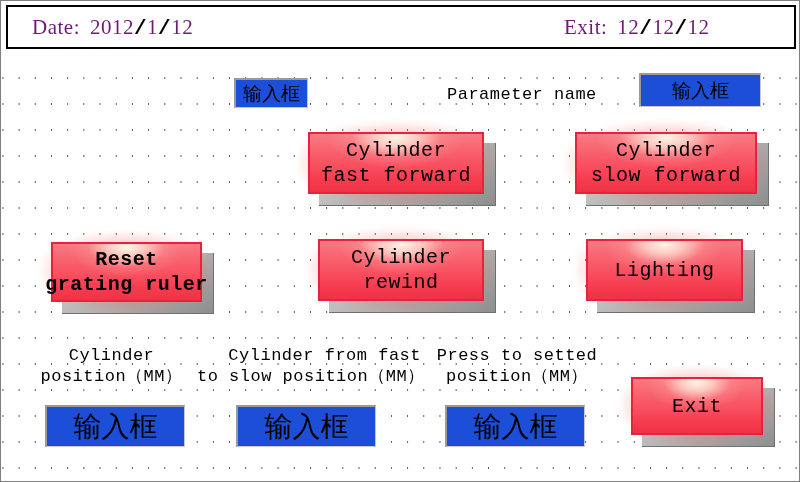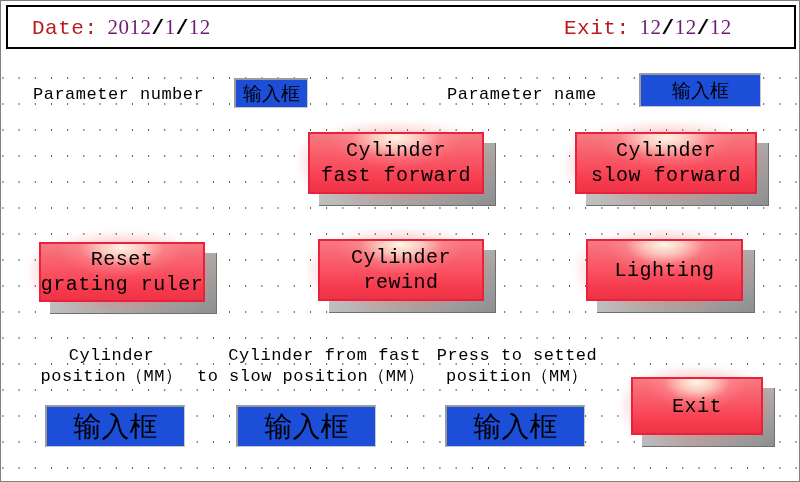--- a/index.html
+++ b/index.html
@@ -36,21 +36,21 @@
   }
   .hdr-field{
     position:absolute;top:50%;transform:translateY(-50%);
     white-space:nowrap;
     font-size:21px;
     letter-spacing:0.5px;
     color:#000;
   }
   #hdr-date{left:24px;}
   #hdr-time{left:556px;}
-  .hdr-label{color:#b91c1c;}
+  .hdr-label{color:#701a75;font-family:Liberation Serif, serif;}
   .hdr-val{color:#701a75;font-family:Liberation Serif, serif;}
   .hdr-sep{color:#000;font-weight:bold;}
   .hdr-gap{display:inline-block;width:10px;}
 
   
   .abs{position:absolute;z-index:3;}
 
   
   .lbl{
     font-size:17px;color:#000;white-space:nowrap;
@@ -133,42 +133,41 @@
 
     <div class="hdr-field" id="hdr-date">
       <span class="hdr-label">Date:</span><span class="hdr-gap"></span><span class="hdr-val">2012</span><span class="hdr-sep">/</span><span class="hdr-val">1</span><span class="hdr-sep">/</span><span class="hdr-val">12</span>
     </div>
 
     <div class="hdr-field" id="hdr-time">
       <span class="hdr-label">Exit:</span><span class="hdr-gap"></span><span class="hdr-val">12</span><span class="hdr-sep">/</span><span class="hdr-val">12</span><span class="hdr-sep">/</span><span class="hdr-val">12</span>
     </div>
   </div>
 
-  <div class="abs lbl" style="left:32px;top:84px;">Parameter number</div>
 
   <div class="abs inputbox small" style="left:233px;top:77px;width:74px;height:30px;">输入框</div>
 
   <div class="abs lbl" style="left:446px;top:84px;">Parameter name</div>
 
   <div class="abs inputbox small" style="left:638px;top:72px;width:122px;height:34px;">输入框</div>
 
 
   <div class="abs btn" style="left:307px;top:131px;width:176px;height:62px;">
     <div class="plinth"></div>
     <div class="glow"></div>
     <div class="face">Cylinder<br>fast forward</div>
   </div>
 
   <div class="abs btn" style="left:574px;top:131px;width:182px;height:62px;">
     <div class="plinth"></div>
     <div class="glow"></div>
     <div class="face">Cylinder<br>slow forward</div>
   </div>
 
-  <div class="abs btn" style="left:38px;top:241px;width:166px;height:60px;">
+  <div class="abs btn" style="left:50px;top:241px;width:151px;height:60px;font-weight:bold;">
     <div class="plinth"></div>
     <div class="glow"></div>
     <div class="face">Reset<br>grating ruler</div>
   </div>
 
   <div class="abs btn" style="left:317px;top:238px;width:166px;height:62px;">
     <div class="plinth"></div>
     <div class="glow"></div>
     <div class="face">Cylinder<br>rewind</div>
   </div>

